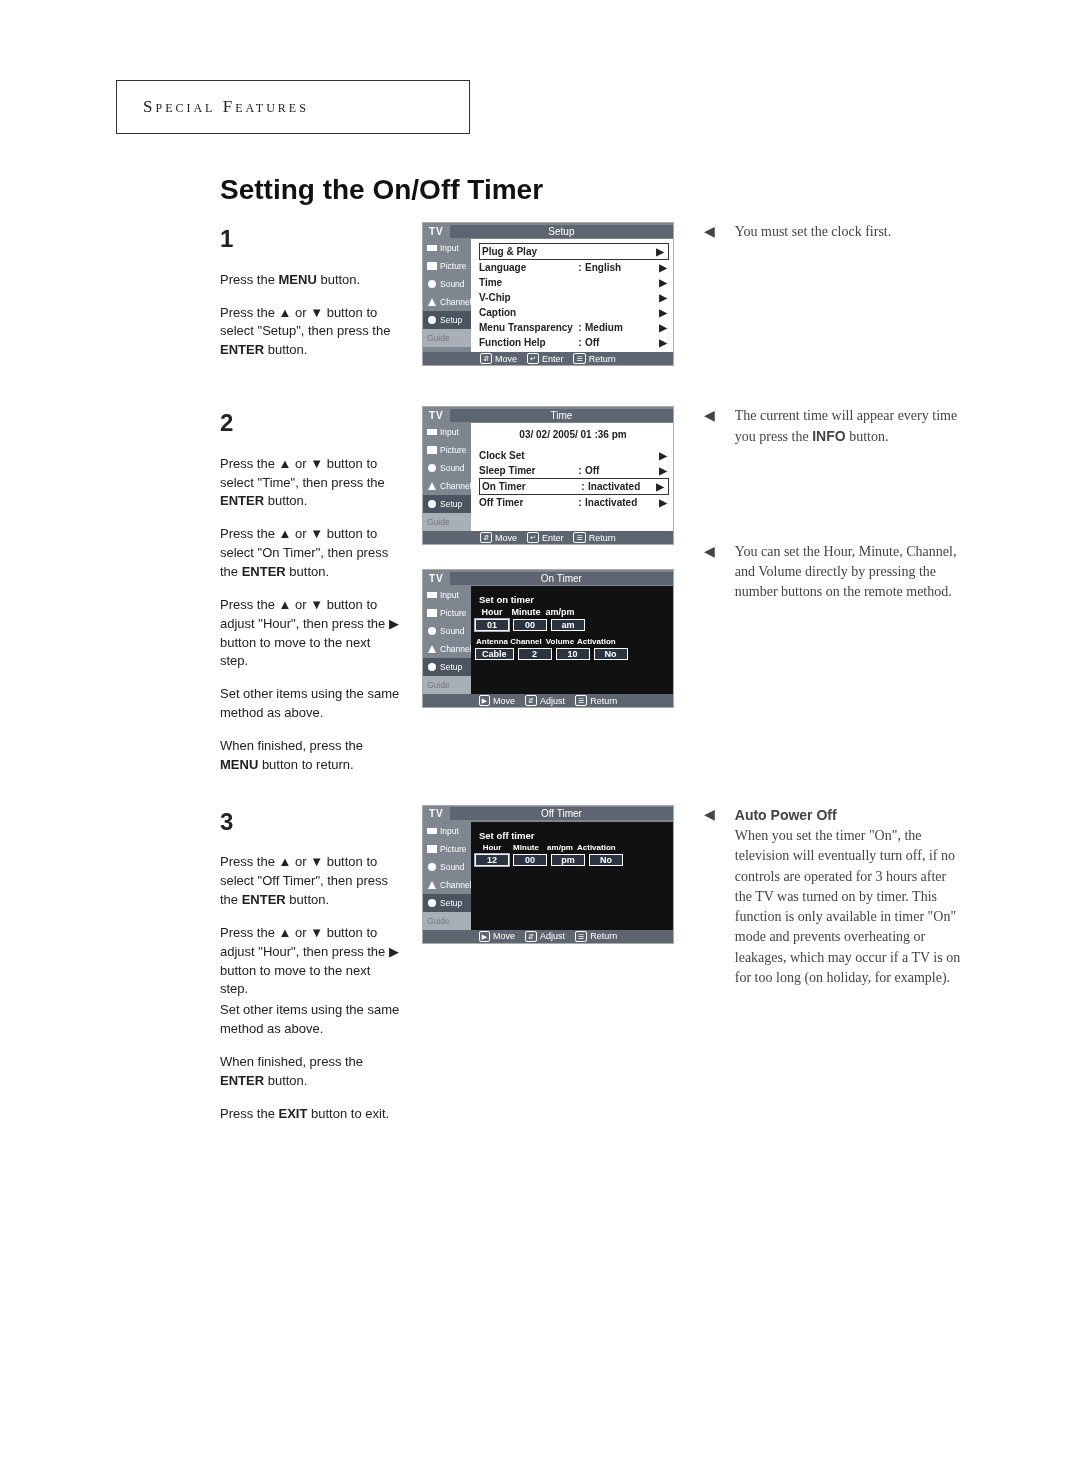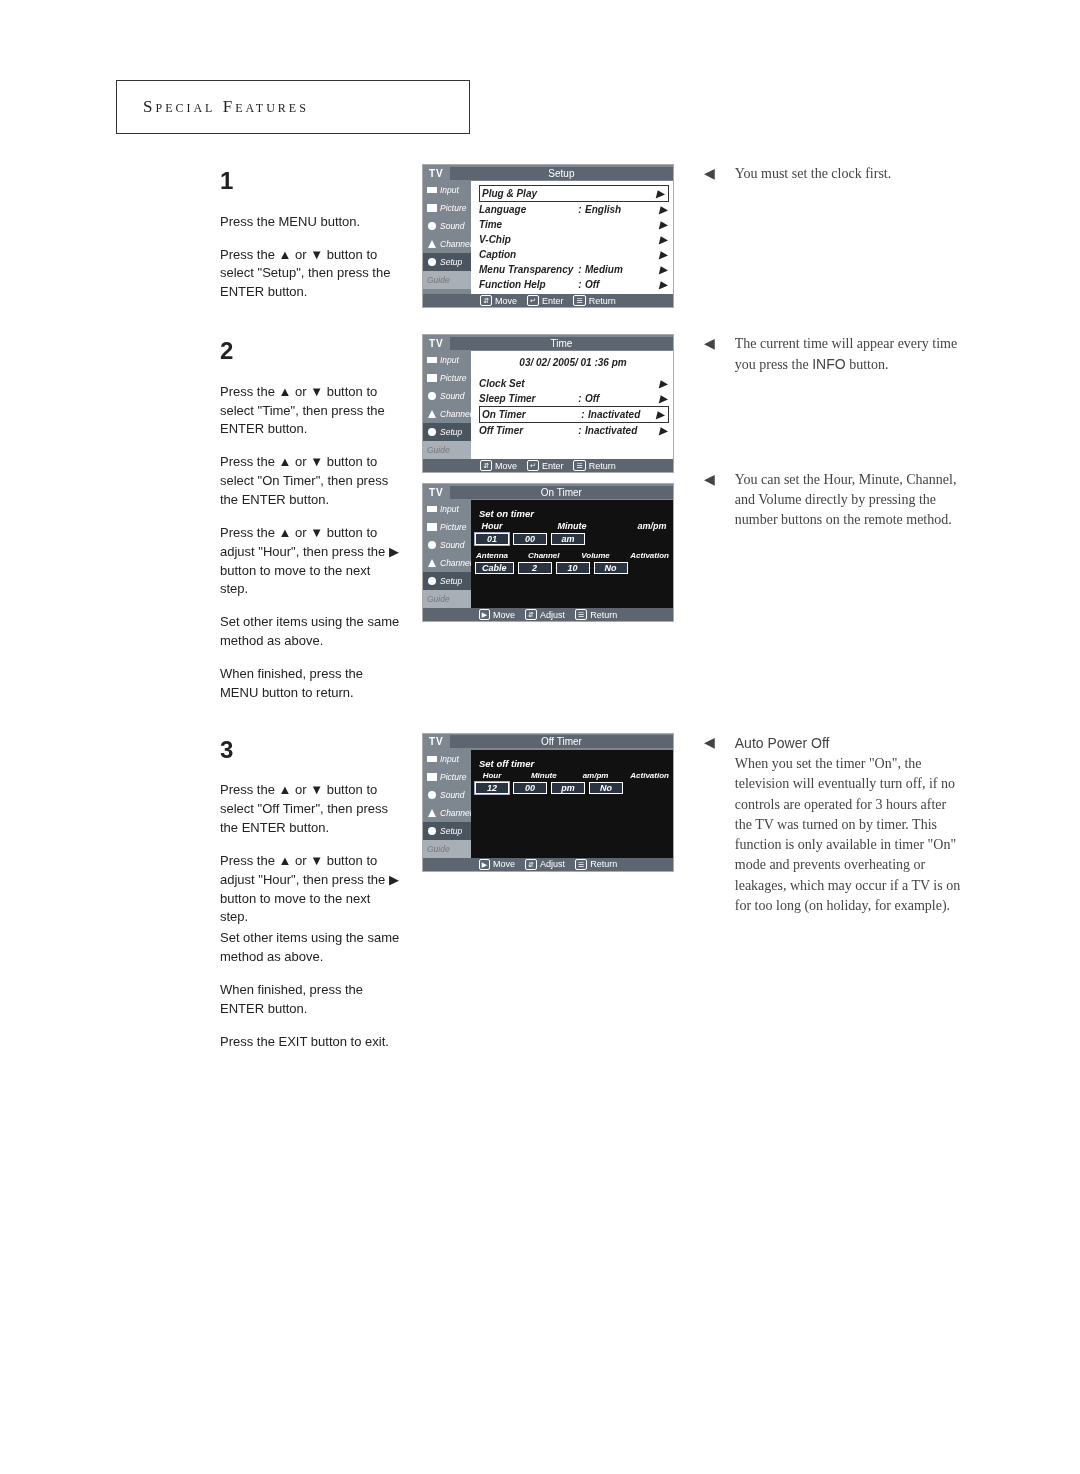--- a/index.html
+++ b/index.html
@@ -46,27 +46,27 @@
     font-family: Arial, sans-serif;
     font-weight: 900;
     font-size: 24px;
     margin: 0 0 8px 0;
   }
   .instr {
     font-size: 13px;
     line-height: 1.45;
   }
   .instr p { margin: 0 0 14px 0; }
-  .bold { font-weight: normal; }
+  .bold { font-weight: bold; }
 
   
   .osd {
     width: 250px;
     font-size: 9.5px;
-    margin-bottom: 10px;
+    margin-bottom: 24px;
     background: #ef4444;
     border: 1px solid #aaa;
   }
   .osd-titlebar {
     display: flex;
     background: #7e8690;
     color: #fff;
     height: 16px;
     align-items: center;
   }
@@ -80,21 +80,20 @@
     flex: 1;
     text-align: center;
     background: #5d6670;
     font-size: 10px;
     padding: 1px 0;
     border-left: 10px solid transparent;
     border-right: 10px solid transparent;
   }
   .osd-body {
     display: flex;
-    font-style: italic;
   }
   .osd-side {
     width: 48px;
     background: #7e8690;
     color: #fff;
   }
   .osd-side div {
     padding: 4px 2px 4px 4px;
     font-size: 8.5px;
     display: flex;
@@ -145,21 +144,21 @@
     border:1px solid #fff;
     background:#2a3340;
     color:#fff;
     padding:0 6px;
     font-size:9px;
     font-weight:bold;
     min-width:20px;
     text-align:center;
   }
   .field.sel { border:1px solid #fff; background:#2a3340; box-shadow:0 0 0 1px #aac; }
-  .heads { display:flex; gap:16px; justify-content:space-between; font-size:9px; color:#fff;}
+  .heads { display:flex; gap:0; justify-content:flex-start; font-size:9px; color:#fff;}
   .heads span{ min-width:34px; text-align:center; font-weight:bold;}
   .osd-main.dark { background:#111; color:#fff; padding:6px 4px;}
 
   .right {
     font-family: Georgia, "Times New Roman", serif;
     font-size: 14px;
     color: #444;
     line-height: 1.45;
   }
   .right p { margin: 0 0 14px 12px; }
@@ -167,20 +166,21 @@
   .note-arrow { font-size: 14px; line-height:1.4; }
   .gap { height:16px; }
 </style>
 </head>
 <body>
 
 <div class="page">
   <div class="header-box">Special Features</div>
 
   <div class="content">
+    <h1 class="title">Setting the On/Off Timer</h1>
 
     <div class="cols">
 
       <div class="instr">
         <p class="step-num">1</p>
         <p><span>Press the </span><span class="bold">MENU</span><span> button.</span></p>
         <p><span>Press the ▲ or ▼ button to select "Setup", then press the </span><span class="bold">ENTER</span><span> button.</span></p>
       </div>
 
       <div class="osd">

